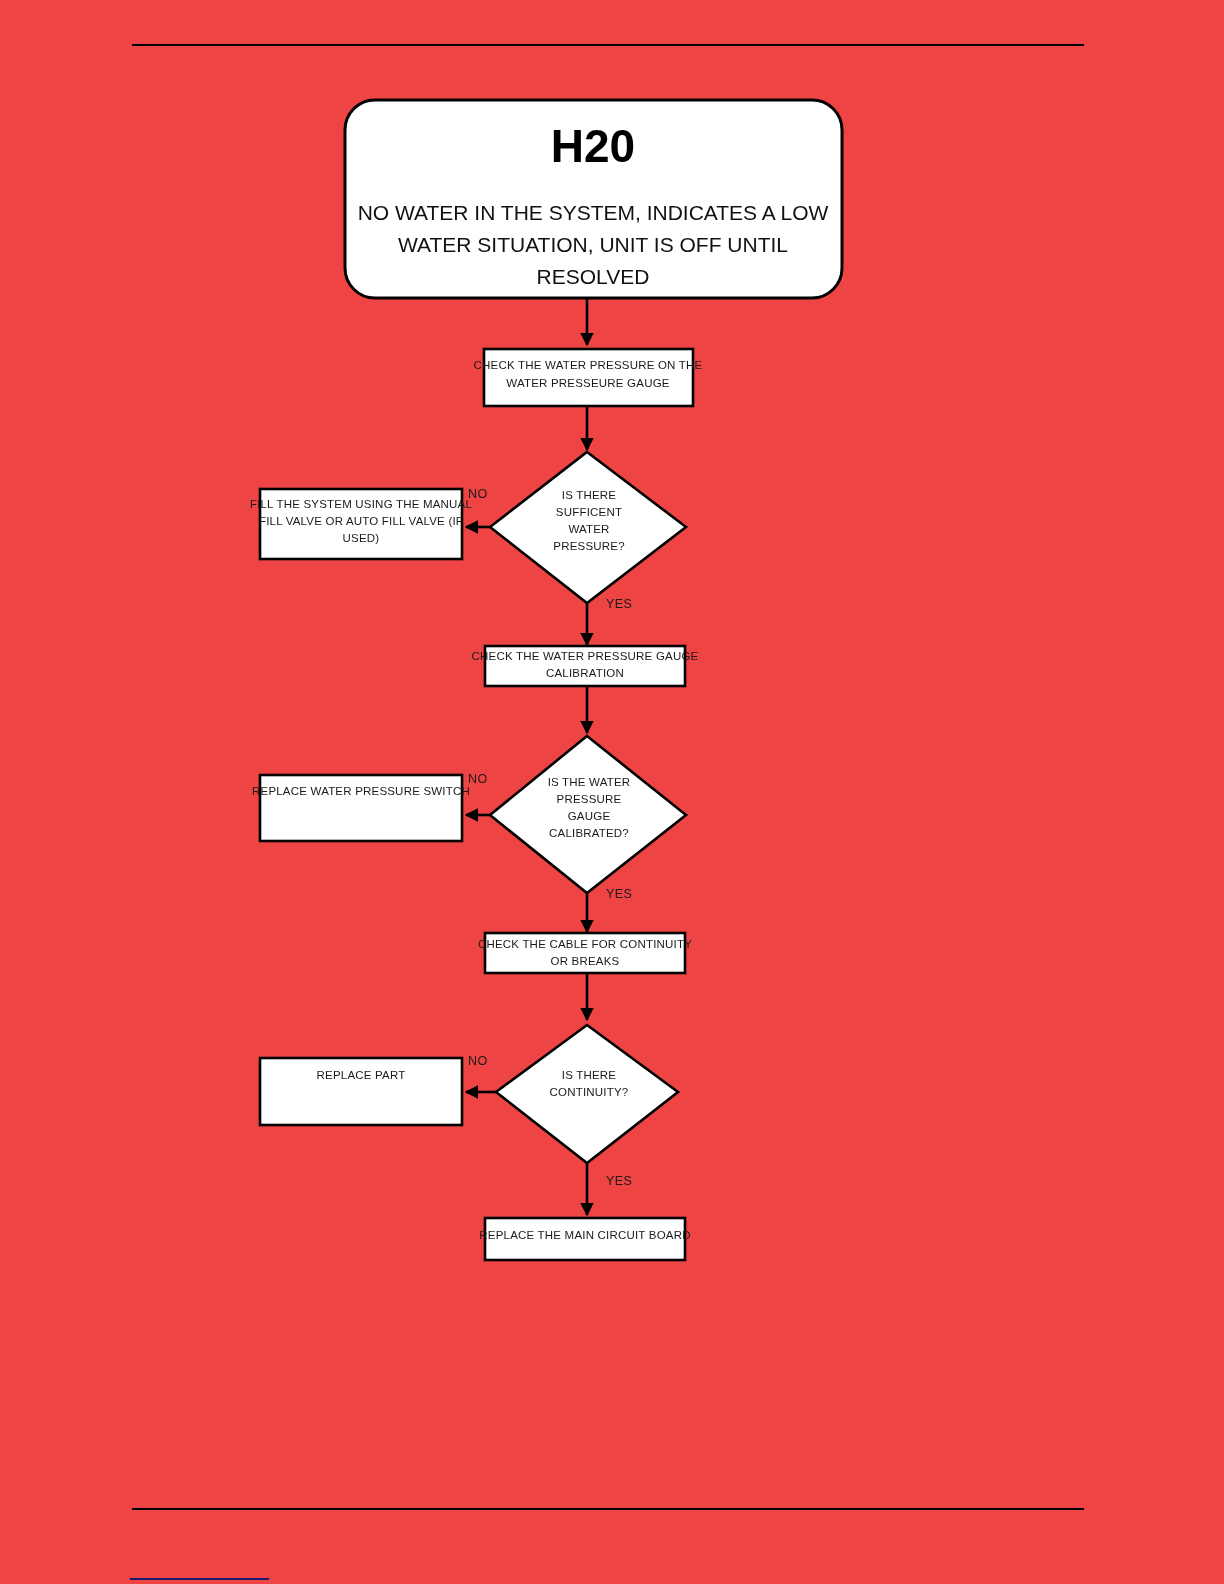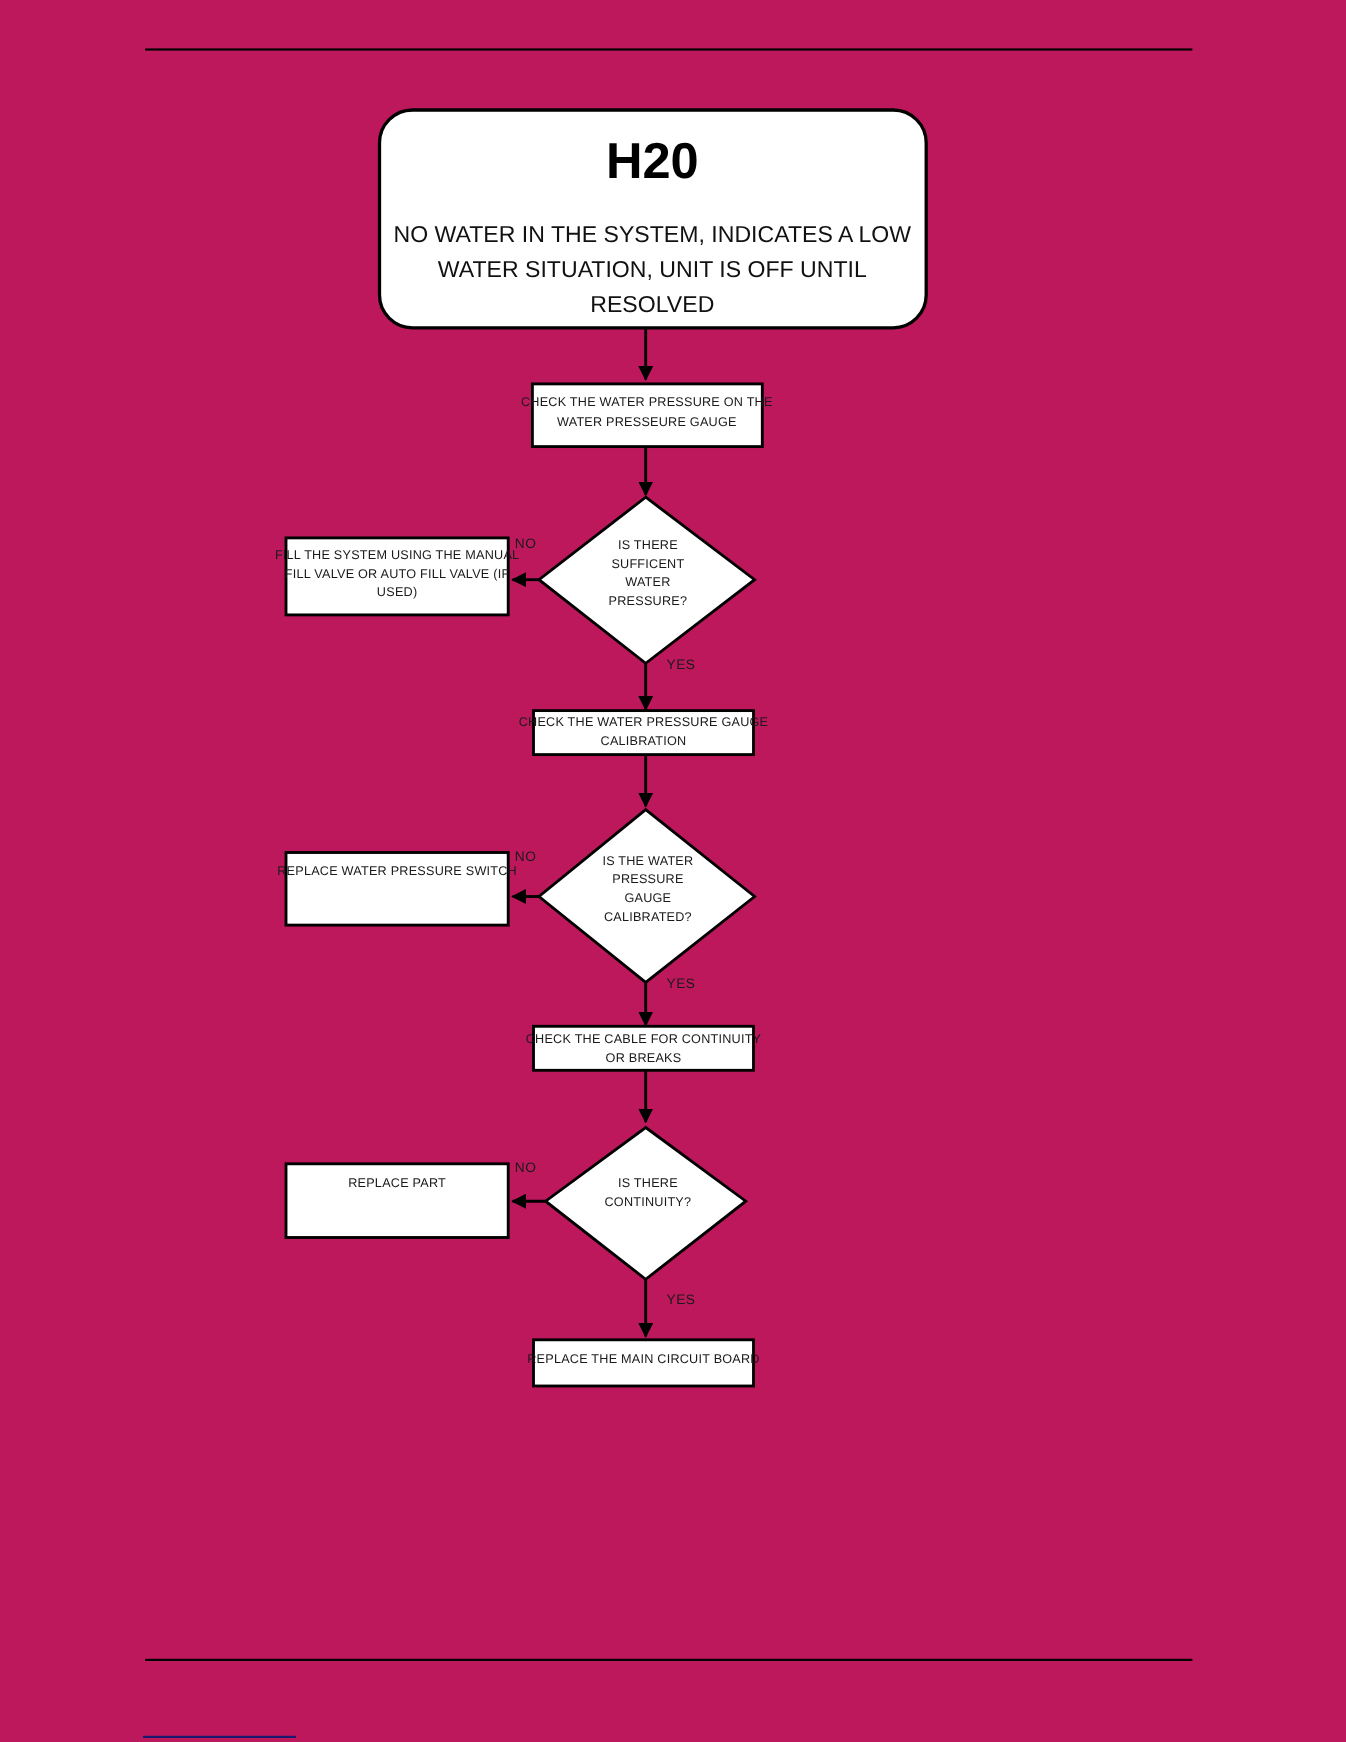--- a/index.html
+++ b/index.html
@@ -12,21 +12,21 @@
     height: 1584px;
     position: relative;
     font-family: "Liberation Sans", sans-serif;
     overflow: hidden;
   }
   #page {
     position: absolute;
     inset: 0;
     width: 1224px;
     height: 1584px;
-    background: #be185d;
+    background: #ef4444;
   }
   .rule {
     position: absolute;
     left: 132px;
     width: 952px;
     height: 2px;
     background: #000000;
   }
   #header-rule { top: 44px; }
   #footer-rule { top: 1508px; }

